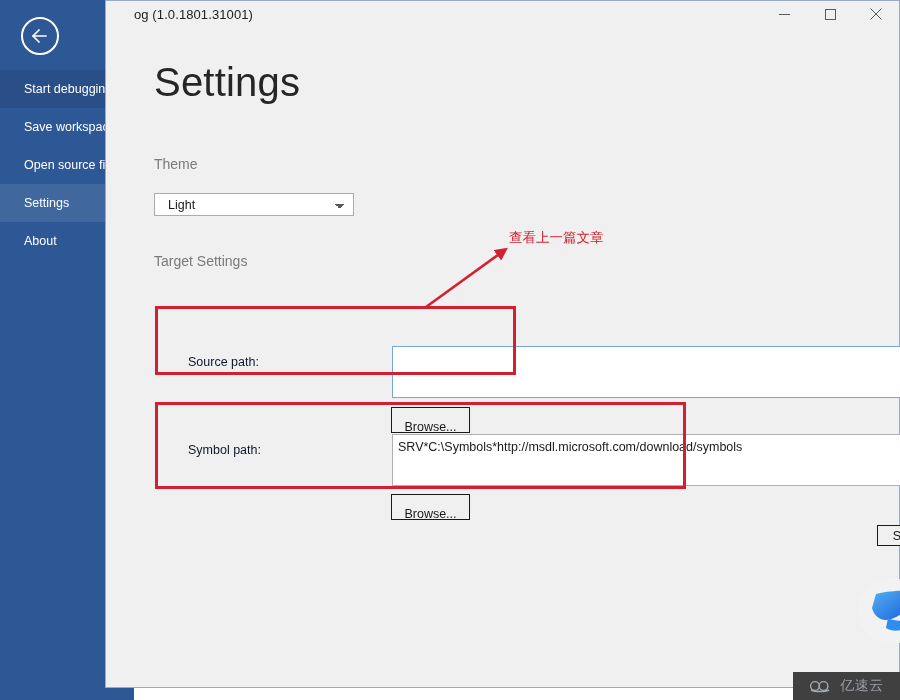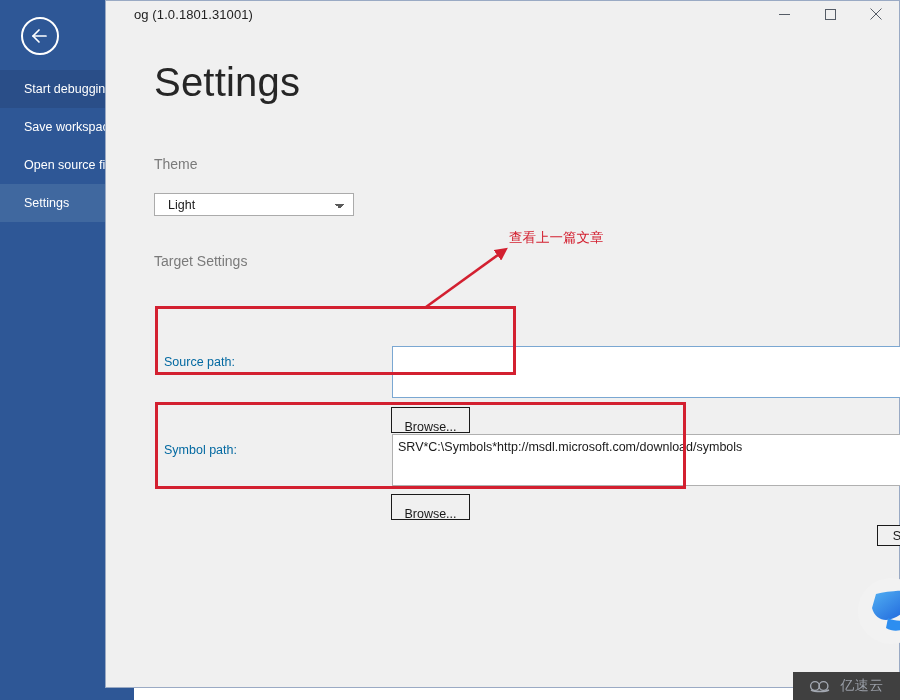--- a/index.html
+++ b/index.html
@@ -138,21 +138,22 @@
     background-position:
       calc(100% - 13px) 10px,
       calc(100% - 8px) 10px;
     background-size: 5px 5px, 5px 5px;
     background-repeat: no-repeat;
   }
 
   .field-label {
     position: absolute;
     font-size: 12.5px;
-    color: #0369a1;
+    color: #0f172a;
+    margin-left: 24px;
   }
   .lbl-source { left: 29px; top: 327px; }
   .lbl-symbol { left: 29px; top: 415px; }
 
   .path-input {
     position: absolute;
     font-family: "Liberation Sans", sans-serif;
     font-size: 12.5px;
     color: #1a1a1a;
     background: #ffffff;
@@ -269,20 +270,23 @@
         <span>Start debugging</span>
       </div>
       <div class="nav-item">
         <span>Save workspace</span>
       </div>
       <div class="nav-item">
         <span>Open source file</span>
       </div>
       <div class="nav-item selected">
         <span>Settings</span>
+      </div>
+      <div class="nav-item">
+        <span>About</span>
       </div>
     </div>
   </div>
 
   <div class="window"></div>
 
   <div class="titlebar">
     <span class="title-text">og (1.0.1801.31001)</span>
     <div class="win-controls">
       <div class="win-btn">

